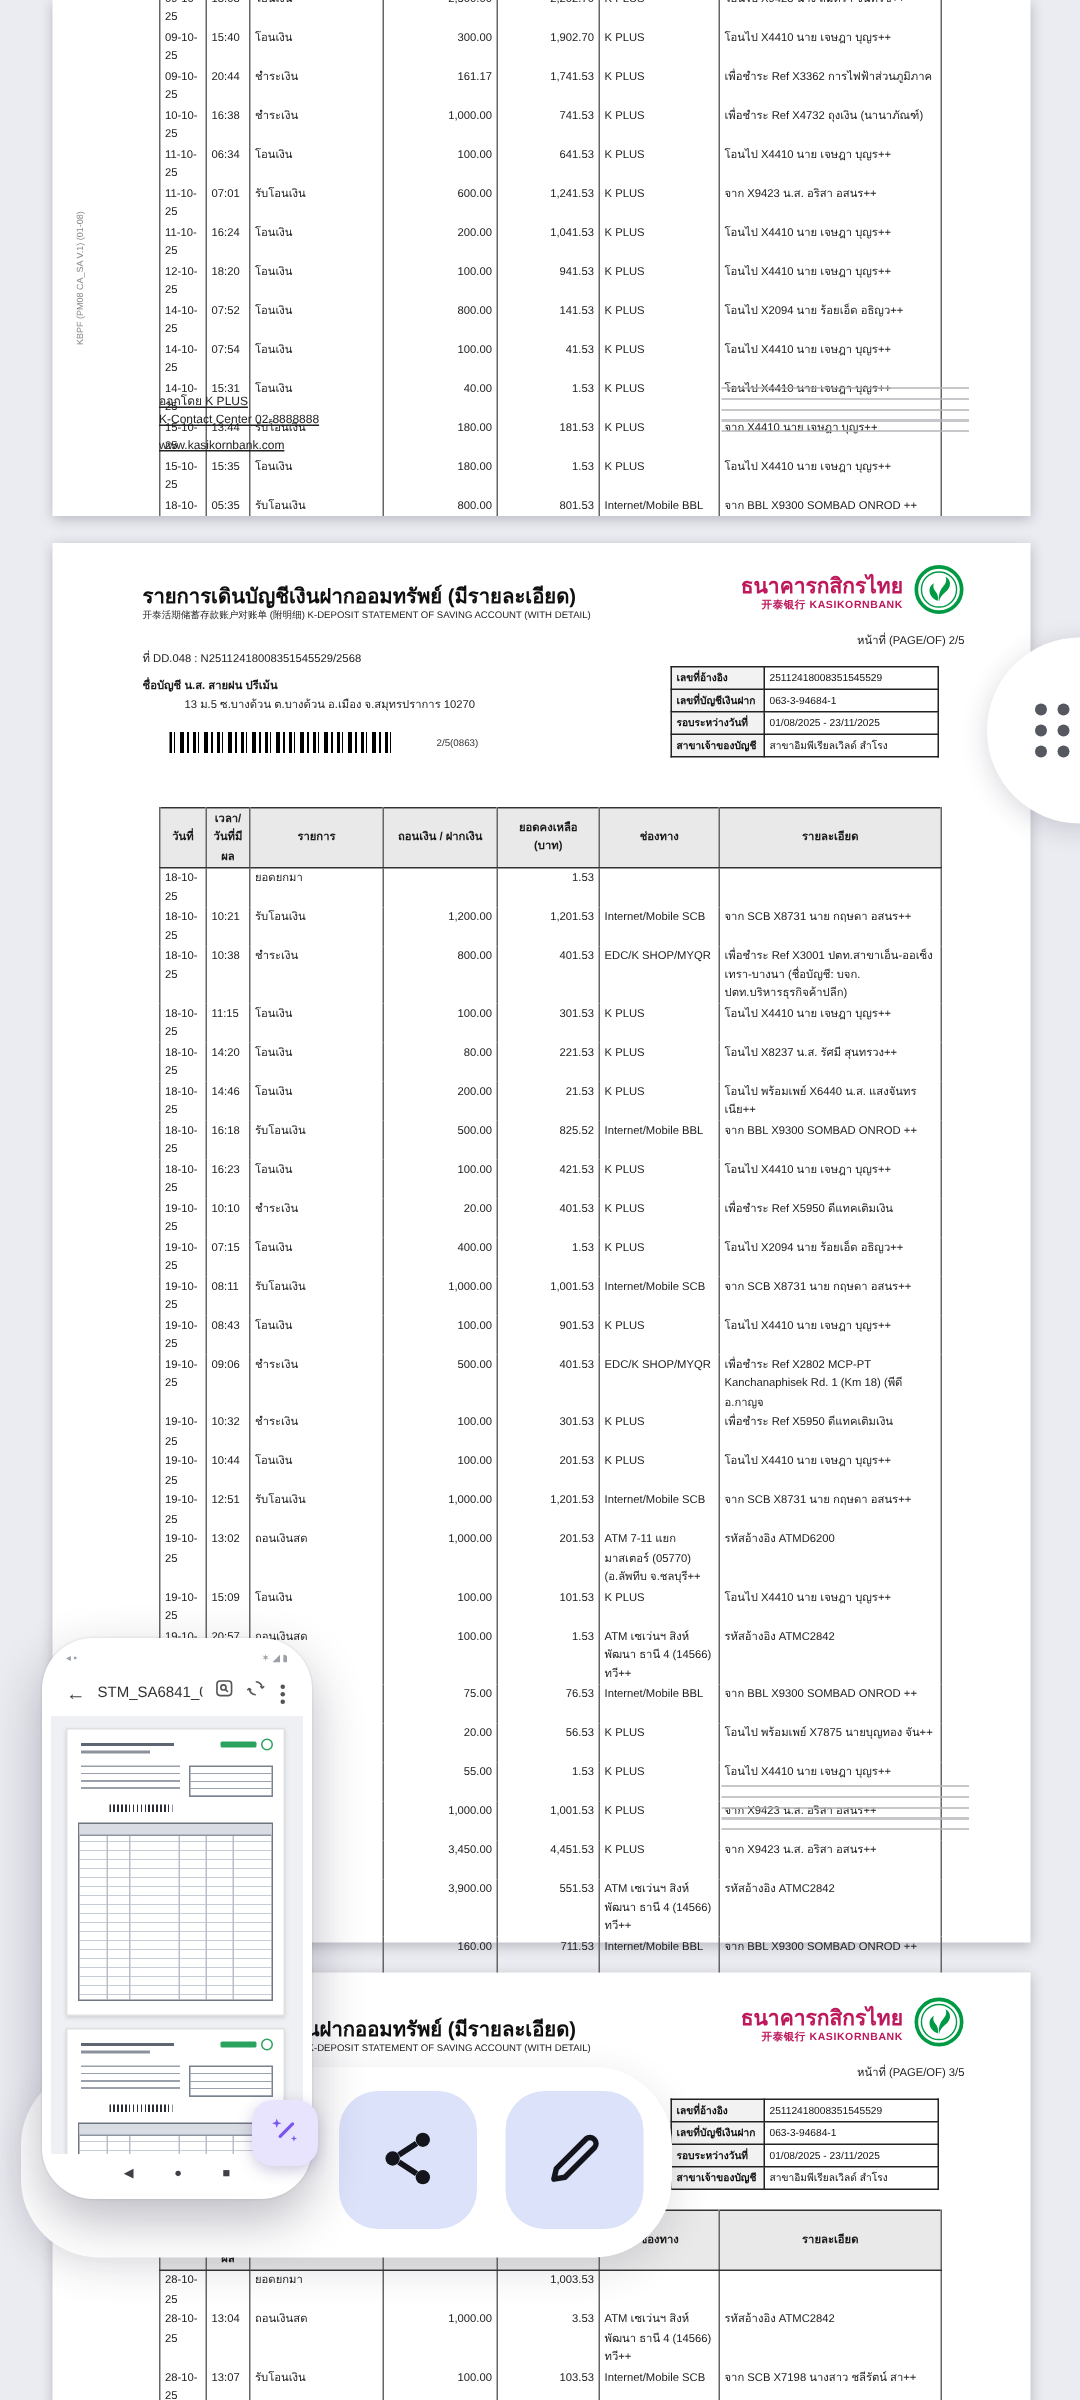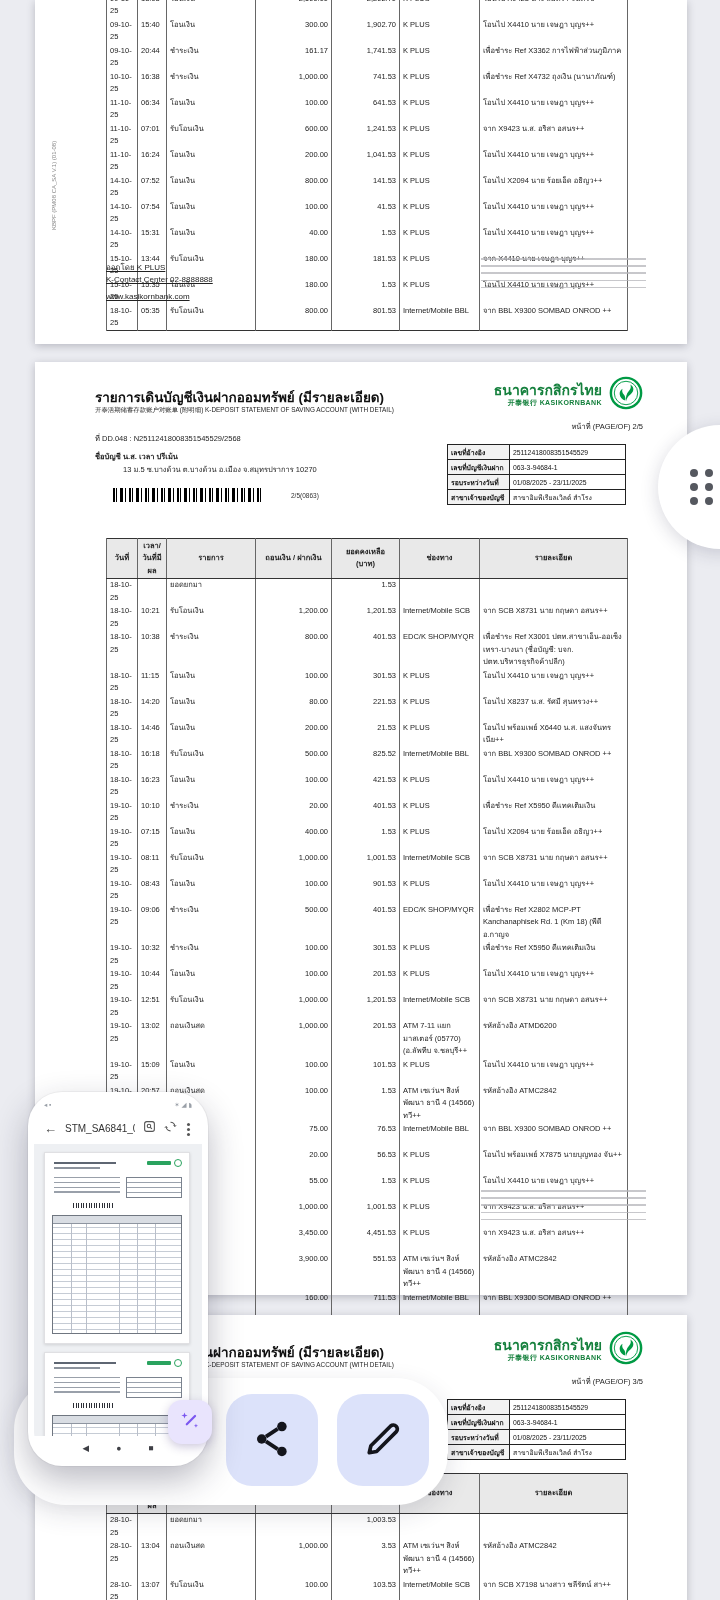--- a/index.html
+++ b/index.html
@@ -27,21 +27,21 @@
   
   table.info { border-collapse:collapse; font-size:6.8px; line-height:9px; color:#111; }
   .info td { border:1px solid #222; padding:2.5px 3px; vertical-align:middle; }
   .info td.c0 { width:62px; font-weight:bold; background:#f2f2f2; }
   .info td.c1 { width:116px; }
 
   .doc-title { position:absolute; font-size:13.5px; font-weight:bold; color:#101010; white-space:nowrap; }
   .doc-sub   { position:absolute; font-size:6.4px; color:#222; white-space:nowrap; }
   .doc-line  { position:absolute; font-size:7.5px; color:#1c1c1c; white-space:nowrap; }
   .bank-block{ position:absolute; display:flex; align-items:center; gap:7px; }
-  .bank-txt  { text-align:right; color:#15803d; }
+  .bank-txt  { text-align:right; color:#be185d; }
   .bank-th   { font-size:14px; font-weight:bold; line-height:15px; }
   .bank-sub  { font-size:7px; font-weight:bold; letter-spacing:.4px; }
   .pageof    { position:absolute; font-size:7.5px; color:#222; white-space:nowrap; }
 
   .barcode { position:absolute; height:14px; width:150px;
     background:repeating-linear-gradient(90deg,#000 0 2px,#fff 2px 3px,#000 3px 4px,#fff 4px 7px,#000 7px 10px,#fff 10px 12px,#000 12px 13px,#fff 13px 16px); }
   .barcode-label { position:absolute; font-size:6.5px; color:#333; }
 
   .fineprint { position:absolute; width:165px; height:36px; opacity:.75;
     background:repeating-linear-gradient(180deg,#b5b5ba 0 1.5px,transparent 1.5px 7.2px); }
@@ -192,20 +192,29 @@
           <tr>
             <td class="c0">11-10-25</td>
             <td class="c1">16:24</td>
             <td class="c2">โอนเงิน</td>
             <td class="c3">200.00</td>
             <td class="c4">1,041.53</td>
             <td class="c5">K PLUS</td>
             <td class="c6">โอนไป X4410 นาย เจษฎา บุญร++</td>
           </tr>
           <tr>
+            <td class="c0">12-10-25</td>
+            <td class="c1">18:20</td>
+            <td class="c2">โอนเงิน</td>
+            <td class="c3">100.00</td>
+            <td class="c4">941.53</td>
+            <td class="c5">K PLUS</td>
+            <td class="c6">โอนไป X4410 นาย เจษฎา บุญร++</td>
+          </tr>
+          <tr>
             <td class="c0">14-10-25</td>
             <td class="c1">07:52</td>
             <td class="c2">โอนเงิน</td>
             <td class="c3">800.00</td>
             <td class="c4">141.53</td>
             <td class="c5">K PLUS</td>
             <td class="c6">โอนไป X2094 นาย ร้อยเอ็ด อธิญว++</td>
           </tr>
           <tr>
             <td class="c0">14-10-25</td>
@@ -276,21 +285,21 @@
             <circle cx="18" cy="18" r="16" fill="#fff" stroke="#009a44" stroke-width="2.6"></circle>
             <circle cx="18" cy="18" r="12.4" fill="none" stroke="#009a44" stroke-width="1"></circle>
             <path d="M18 27c-.6-4.5.4-8.3 3.2-11.4 2-2.2 2.3-4.3 1.4-6.6 3 1.6 4 4.8 2.5 7.8-1.3 2.6-4 3.6-5.6 6.2-.9 1.5-1.3 2.7-1.5 4z" fill="#009a44"></path>
             <path d="M17.2 26c-3-1-5.6-3.4-5.9-6.8-.2-2.4 1-4.6 3-5.7-.7 2.3-.3 4.2 1.4 6.1 1.5 1.7 1.9 4 1.5 6.4z" fill="#009a44"></path>
           </svg>
       </span>
     </div>
     <div class="pageof" style="right:44px; top:58px;">หน้าที่ (PAGE/OF) 2/5</div>
 
     <div class="doc-line" style="left:60px; top:70px;">ที่ DD.048 : N25112418008351545529/2568</div>
-    <div class="doc-line" style="left:60px; top:88px; font-weight:bold;">ชื่อบัญชี น.ส. เวลา ปรีเม้น</div>
+    <div class="doc-line" style="left:60px; top:88px; font-weight:bold;">ชื่อบัญชี น.ส. สายฝน ปรีเม้น</div>
     <div class="doc-line" style="left:88px; top:101px;">13 ม.5 ซ.บางด้วน ต.บางด้วน อ.เมือง จ.สมุทรปราการ 10270</div>
 
     <table class="info" style="position:absolute; left:412px; top:82px;">
       <tbody>
           <tr>
             <td class="c0">เลขที่อ้างอิง</td>
             <td class="c1">25112418008351545529</td>
           </tr>
           <tr>
             <td class="c0">เลขที่บัญชีเงินฝาก</td>

